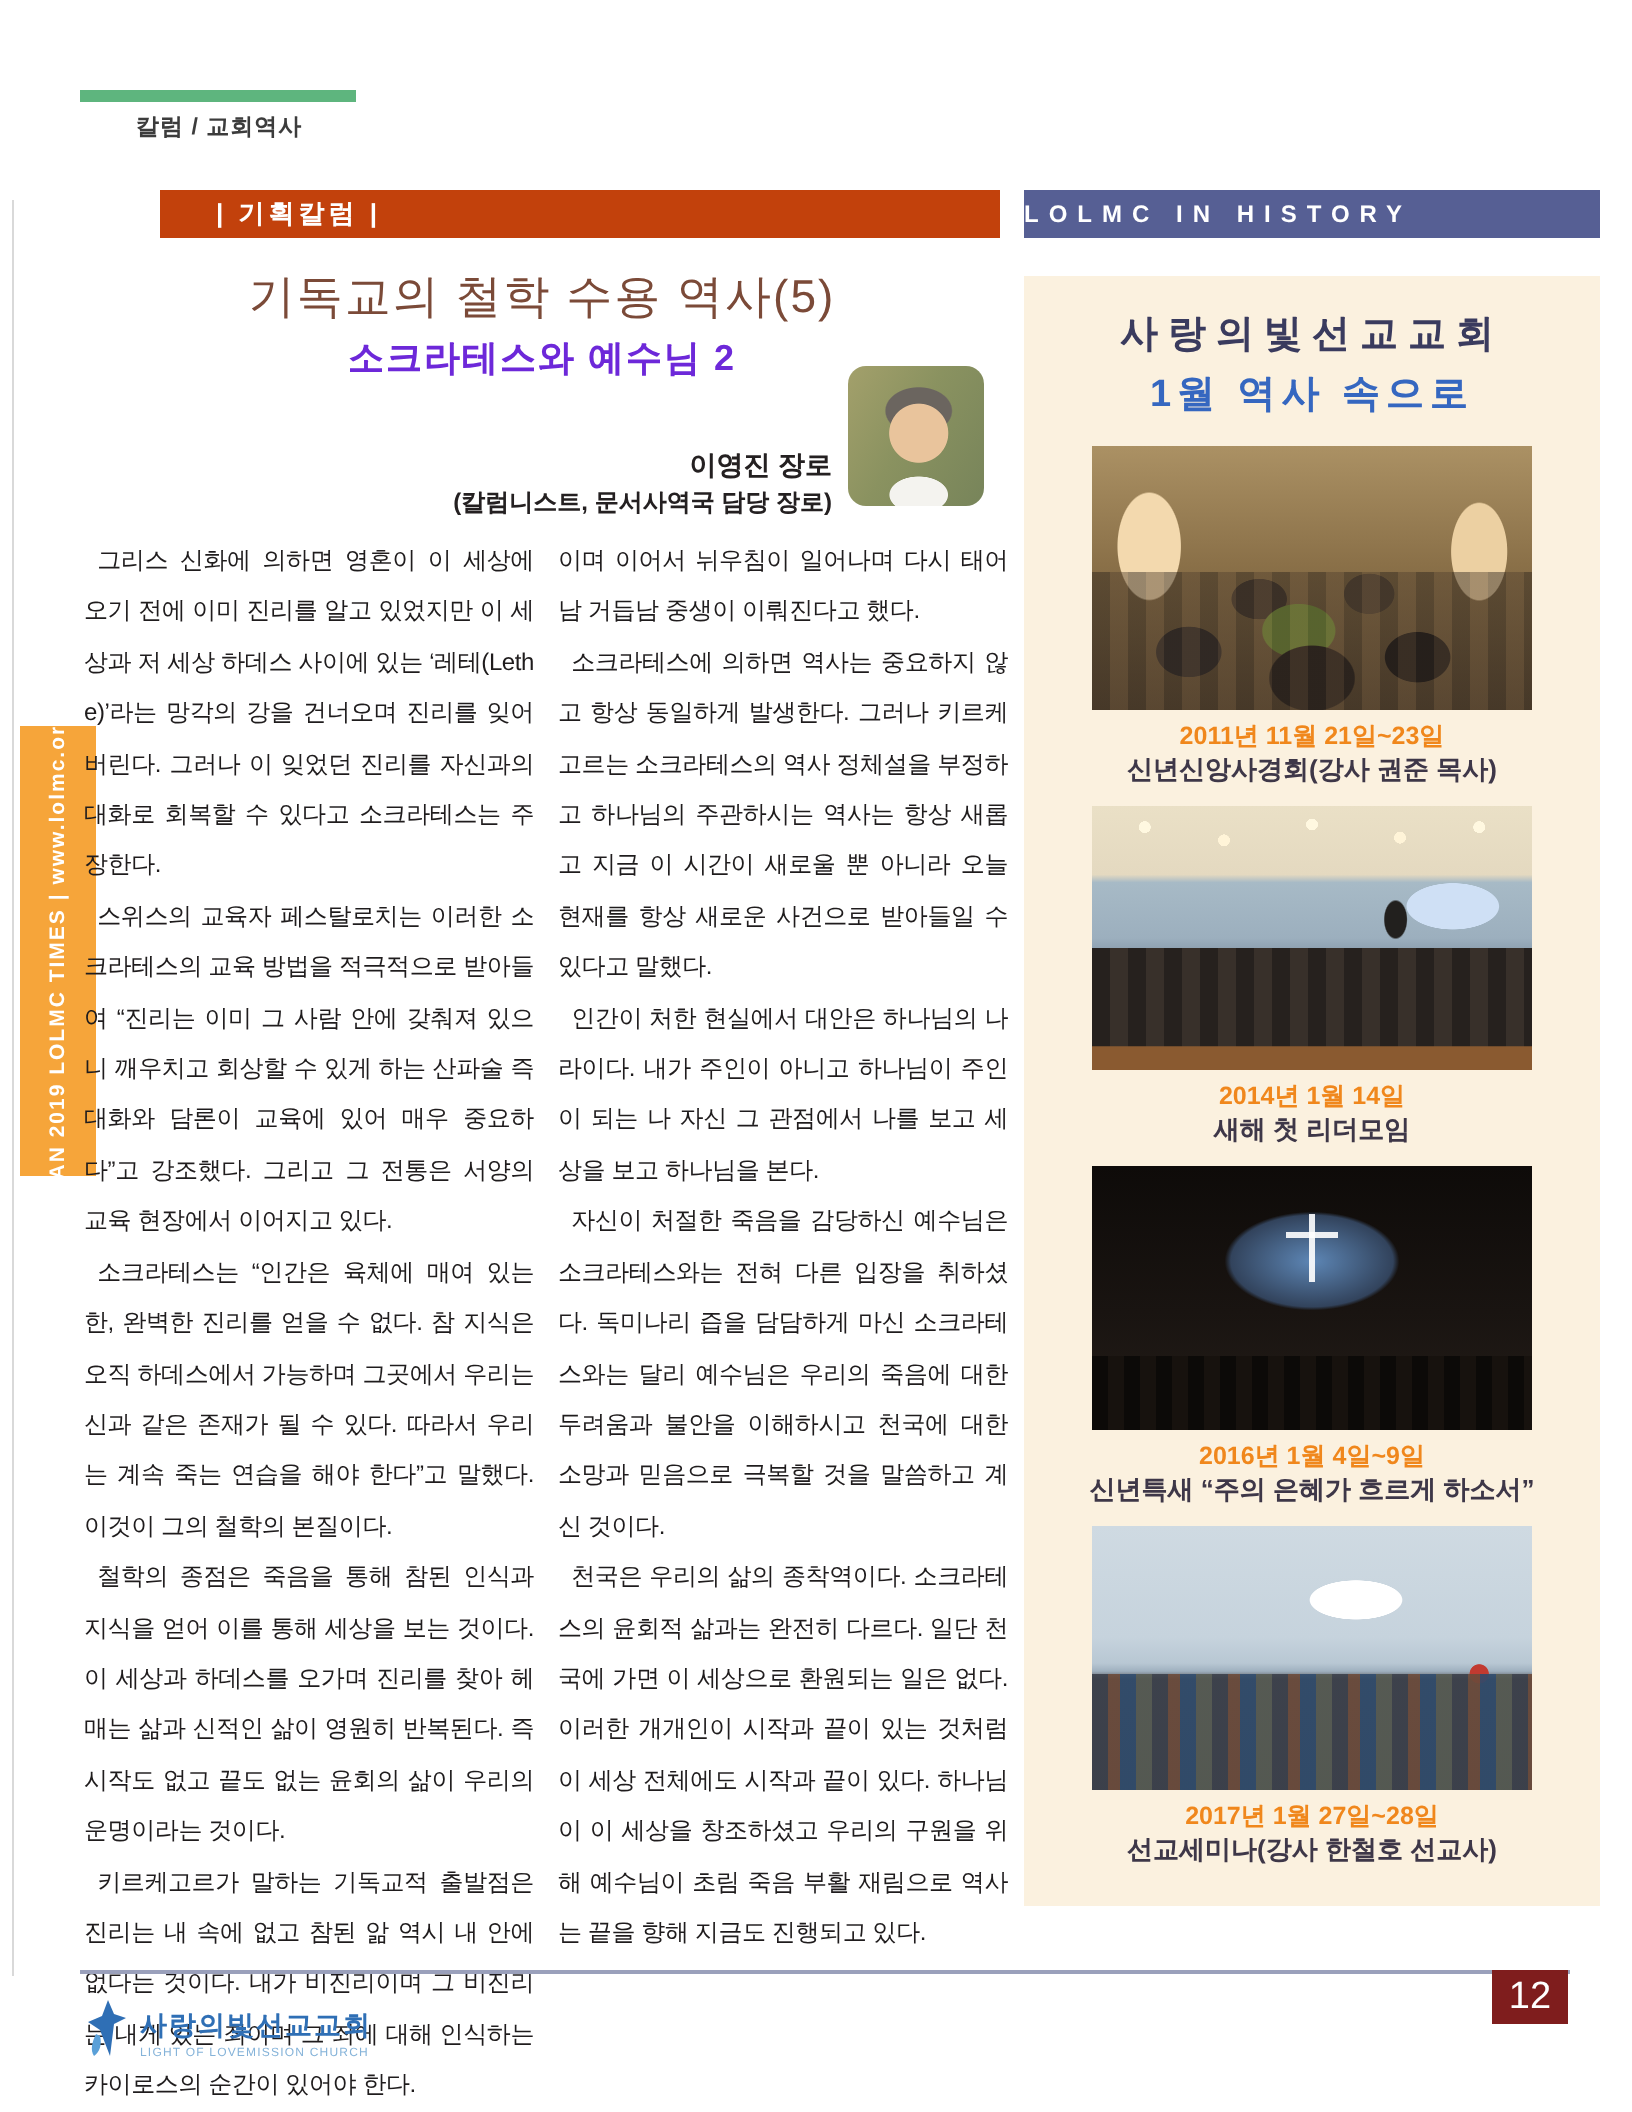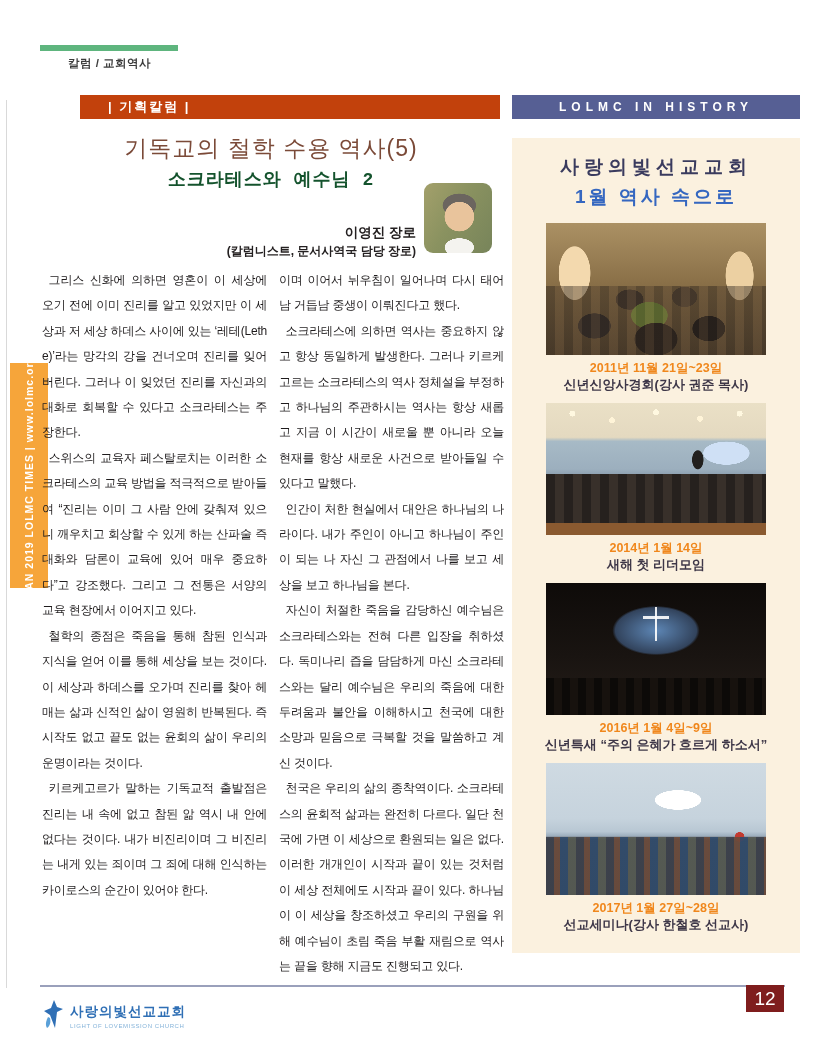--- a/index.html
+++ b/index.html
@@ -17,42 +17,42 @@
   .side-tab span{writing-mode:vertical-rl;transform:rotate(180deg);color:#ffffff;font-weight:bold;
                  font-size:10.5px;letter-spacing:1px;white-space:nowrap;}
 
   
   .article-bar{position:absolute;left:80px;top:95px;width:420px;height:24px;background:#c2410c;
                color:#ffffff;font-size:13px;font-weight:bold;line-height:24px;padding-left:28px;
                box-sizing:border-box;letter-spacing:2px;}
   .article-title{position:absolute;left:40px;top:133px;width:462px;text-align:center;
                  color:#7b4a38;font-size:23px;font-weight:normal;letter-spacing:1px;}
   .article-subtitle{position:absolute;left:40px;top:167px;width:462px;text-align:center;
-                    color:#14532d;font-size:18px;font-weight:bold;letter-spacing:1px;font-family:Liberation Mono, monospace;}
+                    color:#6d28d9;font-size:18px;font-weight:bold;letter-spacing:1px;}
 
   .author-photo{position:absolute;left:424px;top:183px;width:68px;height:70px;border-radius:9px;
     background:
       radial-gradient(ellipse 24px 15px at 52% 92%, #f4f3ef 60%, rgba(244,243,239,0) 62%),
       radial-gradient(circle 15px at 52% 48%, #e9c49c 97%, rgba(233,196,156,0)),
       radial-gradient(ellipse 17px 12px at 52% 32%, #6b655f 96%, rgba(107,101,95,0)),
       linear-gradient(120deg,#a3a06b 0%,#8a9260 45%,#77845a 100%);}
   .author-block{position:absolute;left:180px;top:224px;width:236px;text-align:right;line-height:1.3;}
   .author-name{font-size:13.5px;font-weight:bold;color:#242021;}
   .author-role{font-size:12px;font-weight:bold;color:#242021;margin-top:2px;}
 
   
   .article-body{position:absolute;left:42px;top:268px;width:462px;display:flex;gap:12px;}
   .col{width:225px;}
   .para{margin:0;font-size:12px;line-height:25.4px;text-align:justify;letter-spacing:-.2px;
         text-indent:.55em;color:#1f1c1d;word-break:break-all;}
   .para.cont{text-indent:0;}
 
   
   .history-bar{position:absolute;left:512px;top:95px;width:288px;height:24px;background:#565f94;
-               color:#ffffff;font-size:12px;font-weight:bold;line-height:24px;text-align:center;letter-spacing:5px;}
+               color:#ffffff;font-size:12px;font-weight:bold;line-height:24px;letter-spacing:5px;}
   .history-panel{position:absolute;left:512px;top:138px;width:288px;height:815px;background:#fbf1df;
                  box-sizing:border-box;padding-top:16px;text-align:center;overflow:hidden;}
   .history-title1{font-size:19px;font-weight:bold;color:#3a3b5e;letter-spacing:5px;}
   .history-title2{font-size:19px;font-weight:bold;color:#3567c0;letter-spacing:3px;margin-top:4px;}
   .events{margin-top:13px;}
   .event{margin-bottom:10px;}
   .photo{position:relative;width:220px;height:132px;margin:0 auto;overflow:hidden;}
   .photo::before{content:"";position:absolute;left:0;right:0;bottom:0;}
   .event-date{margin-top:5px;font-size:12.5px;font-weight:bold;color:#f0871c;line-height:16px;}
   .event-title{font-size:13px;font-weight:bold;color:#3e3748;line-height:17px;}
@@ -124,20 +124,21 @@
 <div class="author-photo"></div>
 <div class="author-block">
   <div class="author-name">이영진 장로</div>
   <div class="author-role">(칼럼니스트, 문서사역국 담당 장로)</div>
 </div>
 
 <div class="article-body">
   <div class="col">
       <p class="para">그리스 신화에 의하면 영혼이 이 세상에 오기 전에 이미 진리를 알고 있었지만 이 세상과 저 세상  하데스 사이에 있는 ‘레테(Lethe)’라는 망각의 강을 건너오며 진리를 잊어버린다. 그러나 이 잊었던 진리를 자신과의 대화로 회복할 수 있다고 소크라테스는 주장한다.</p>
       <p class="para">스위스의 교육자 페스탈로치는 이러한 소크라테스의 교육 방법을 적극적으로 받아들여 “진리는 이미 그 사람 안에 갖춰져 있으니 깨우치고 회상할 수 있게 하는 산파술 즉 대화와 담론이 교육에 있어 매우 중요하다”고 강조했다. 그리고 그 전통은 서양의 교육 현장에서 이어지고 있다.</p>
+      <p class="para">소크라테스는 “인간은 육체에 매여 있는 한, 완벽한 진리를 얻을 수 없다. 참 지식은 오직 하데스에서 가능하며 그곳에서 우리는 신과 같은 존재가 될 수 있다. 따라서 우리는 계속 죽는 연습을 해야 한다”고 말했다. 이것이 그의 철학의 본질이다.</p>
       <p class="para">철학의 종점은 죽음을 통해 참된 인식과 지식을 얻어 이를 통해 세상을 보는 것이다. 이 세상과 하데스를 오가며 진리를 찾아 헤매는 삶과 신적인 삶이 영원히 반복된다. 즉 시작도 없고 끝도 없는 윤회의 삶이 우리의 운명이라는 것이다.</p>
       <p class="para">키르케고르가 말하는 기독교적 출발점은 진리는 내 속에 없고 참된 앎 역시 내 안에 없다는 것이다. 내가 비진리이며 그 비진리는 내게 있는 죄이며 그 죄에 대해 인식하는 카이로스의 순간이 있어야 한다.</p>
     </div>
   <div class="col">
       <p class="para cont">이며 이어서 뉘우침이 일어나며 다시 태어남 거듭남 중생이 이뤄진다고 했다.</p>
       <p class="para">소크라테스에 의하면 역사는 중요하지 않고 항상 동일하게 발생한다. 그러나 키르케고르는 소크라테스의 역사 정체설을 부정하고 하나님의 주관하시는 역사는 항상 새롭고 지금 이 시간이 새로울 뿐 아니라 오늘 현재를 항상 새로운 사건으로 받아들일 수 있다고 말했다.</p>
       <p class="para">인간이 처한 현실에서 대안은 하나님의 나라이다. 내가 주인이 아니고 하나님이 주인이 되는 나 자신 그 관점에서 나를 보고 세상을 보고 하나님을 본다.</p>
       <p class="para">자신이 처절한 죽음을 감당하신 예수님은 소크라테스와는 전혀 다른 입장을 취하셨다. 독미나리 즙을 담담하게 마신 소크라테스와는 달리 예수님은 우리의 죽음에 대한 두려움과 불안을 이해하시고 천국에 대한 소망과 믿음으로 극복할 것을 말씀하고 계신 것이다.</p>
       <p class="para">천국은 우리의 삶의 종착역이다. 소크라테스의 윤회적 삶과는 완전히 다르다. 일단 천국에 가면 이 세상으로 환원되는 일은 없다. 이러한 개개인이 시작과 끝이 있는 것처럼 이 세상 전체에도 시작과 끝이 있다. 하나님이 이 세상을 창조하셨고 우리의 구원을 위해 예수님이 초림 죽음 부활 재림으로 역사는 끝을 향해 지금도 진행되고 있다.</p>
     </div>

